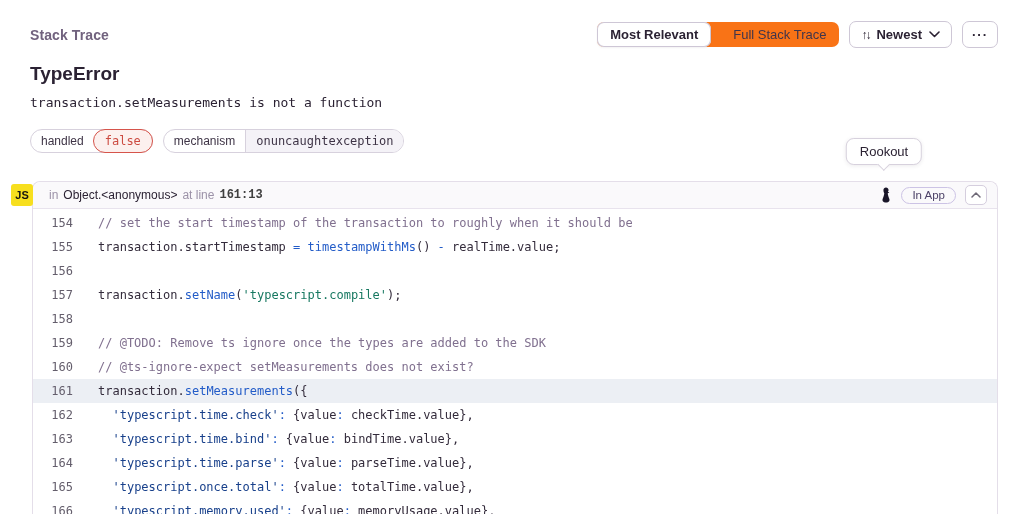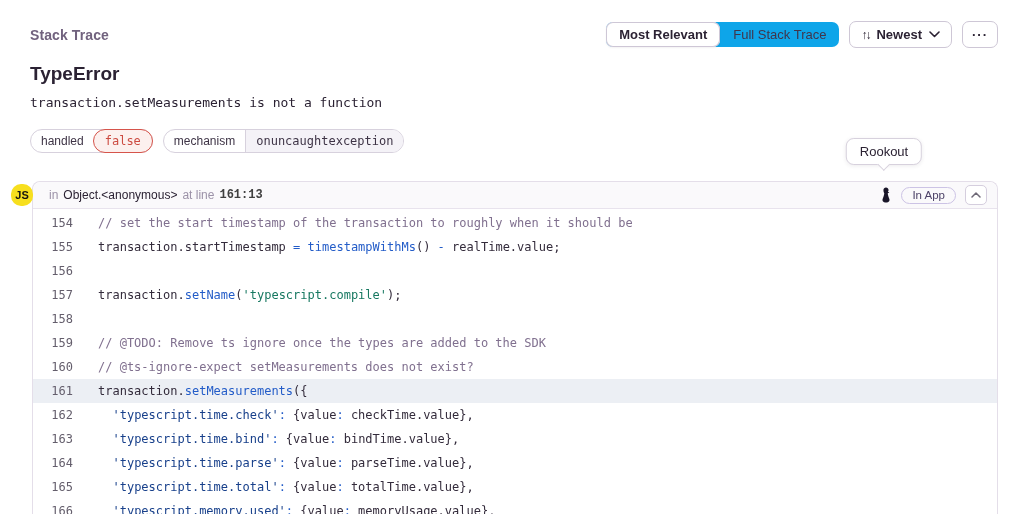--- a/index.html
+++ b/index.html
@@ -13,21 +13,21 @@
   }
   .mono { font-family: "DejaVu Sans Mono", monospace; }
 
   
   .topbar {
     display: flex; justify-content: space-between; align-items: center;
     padding: 21px 28px 0 30px;
   }
   .section-title { font-size: 14px; font-weight: 700; color: #71627E; letter-spacing: .1px; }
   .controls { display: flex; align-items: center; gap: 10px; }
-  .segmented { display: flex; background: #0ea5e9; border-radius: 7px; }
+  .segmented { display: flex; background: #f97316; border-radius: 7px; gap: 9px; }
   .seg {
     border: 0; background: transparent; cursor: pointer;
     font-family: "Liberation Sans", sans-serif; font-size: 13px;
     color: #40354B; padding: 5px 13px; border-radius: 7px; white-space: nowrap;
   }
   .seg.active {
     background: #fff; box-shadow: inset 0 0 0 1px #CEC7D6, 0 1px 2px rgba(43,34,51,.06);
     font-weight: 700; color: #2B2233;
   }
   .btn {
@@ -75,21 +75,21 @@
   }
 
   
   .frame {
     position: relative; margin: 28px 28px 0 32px;
     border: 1px solid #E4DEE9; border-bottom: 0;
     border-radius: 8px 8px 0 0; height: 344px; background: #fff;
   }
   .js-badge {
     position: absolute; left: -22px; top: 2px; width: 22px; height: 22px;
-    background: #F7DF1E; border-radius: 10px; color: #16140f;
+    background: #F7DF1E; border-radius: 3px; color: #16140f;
     font-weight: 800; font-size: 11px;
     display: flex; align-items: center; justify-content: center; z-index: 2;
   }
   .frame-head {
     display: flex; justify-content: space-between; align-items: center;
     height: 27px; padding: 0 10px 0 16px;
     background: #FAF9FB; border-bottom: 1px solid #E8E3ED;
     border-radius: 8px 8px 0 0; font-size: 12px; cursor: pointer;
   }
   .loc { display: flex; align-items: center; gap: 5px; white-space: nowrap; }
@@ -188,16 +188,16 @@
       <div class="row"><span class="ln">155</span><span class="src"><span class="tok-base">transaction.startTimestamp </span><span class="tok-op">=</span><span class="tok-base"> </span><span class="tok-func">timestampWithMs</span><span class="tok-base">() </span><span class="tok-op">-</span><span class="tok-base"> realTime.value;</span></span></div>
       <div class="row"><span class="ln">156</span><span class="src"></span></div>
       <div class="row"><span class="ln">157</span><span class="src"><span class="tok-base">transaction.</span><span class="tok-func">setName</span><span class="tok-base">(</span><span class="tok-str">'typescript.compile'</span><span class="tok-base">);</span></span></div>
       <div class="row"><span class="ln">158</span><span class="src"></span></div>
       <div class="row"><span class="ln">159</span><span class="src"><span class="tok-comment">// @TODO: Remove ts ignore once the types are added to the SDK</span></span></div>
       <div class="row"><span class="ln">160</span><span class="src"><span class="tok-comment">// @ts-ignore-expect setMeasurements does not exist?</span></span></div>
       <div class="row active"><span class="ln">161</span><span class="src"><span class="tok-base">transaction.</span><span class="tok-func">setMeasurements</span><span class="tok-base">({</span></span></div>
       <div class="row"><span class="ln">162</span><span class="src"><span class="tok-base">  </span><span class="tok-prop">'typescript.time.check'</span><span class="tok-op">:</span><span class="tok-base"> {value</span><span class="tok-op">:</span><span class="tok-base"> checkTime.value},</span></span></div>
       <div class="row"><span class="ln">163</span><span class="src"><span class="tok-base">  </span><span class="tok-prop">'typescript.time.bind'</span><span class="tok-op">:</span><span class="tok-base"> {value</span><span class="tok-op">:</span><span class="tok-base"> bindTime.value},</span></span></div>
       <div class="row"><span class="ln">164</span><span class="src"><span class="tok-base">  </span><span class="tok-prop">'typescript.time.parse'</span><span class="tok-op">:</span><span class="tok-base"> {value</span><span class="tok-op">:</span><span class="tok-base"> parseTime.value},</span></span></div>
-      <div class="row"><span class="ln">165</span><span class="src"><span class="tok-base">  </span><span class="tok-prop">'typescript.time.total'</span><span class="tok-op">:</span><span class="tok-base"> {value</span><span class="tok-op">:</span><span class="tok-base"> totalTime.value},</span></span></div>
+      <div class="row"><span class="ln">165</span><span class="src"><span class="tok-base">  </span><span class="tok-prop">'typescript.once.total'</span><span class="tok-op">:</span><span class="tok-base"> {value</span><span class="tok-op">:</span><span class="tok-base"> totalTime.value},</span></span></div>
       <div class="row"><span class="ln">166</span><span class="src"><span class="tok-base">  </span><span class="tok-prop">'typescript.memory.used'</span><span class="tok-op">:</span><span class="tok-base"> {value</span><span class="tok-op">:</span><span class="tok-base"> memoryUsage.value},</span></span></div>
     </div>
 </div>
 
 </body></html>

